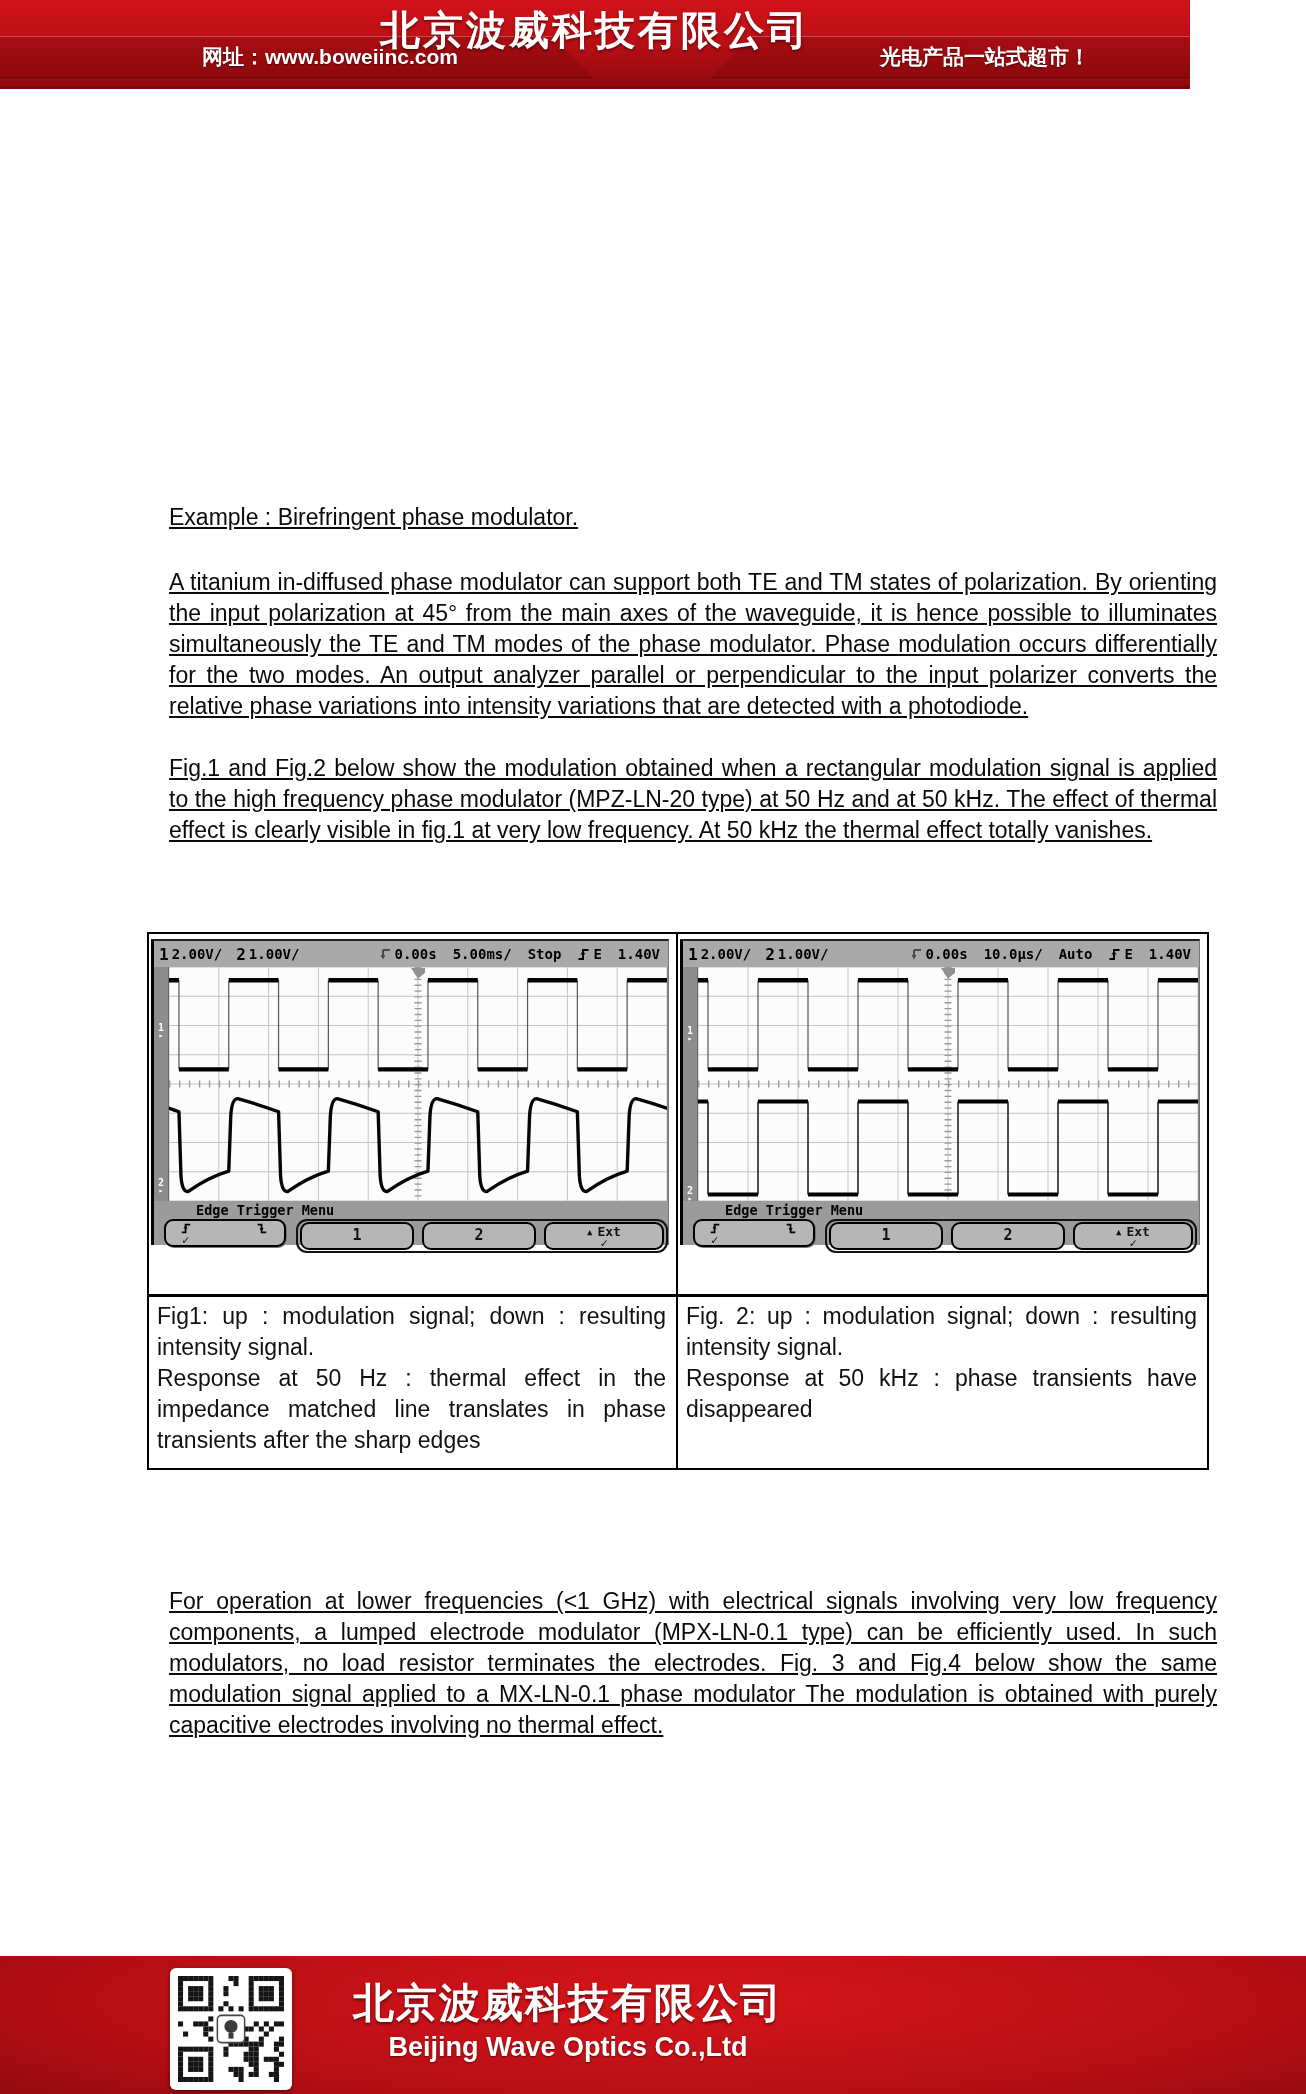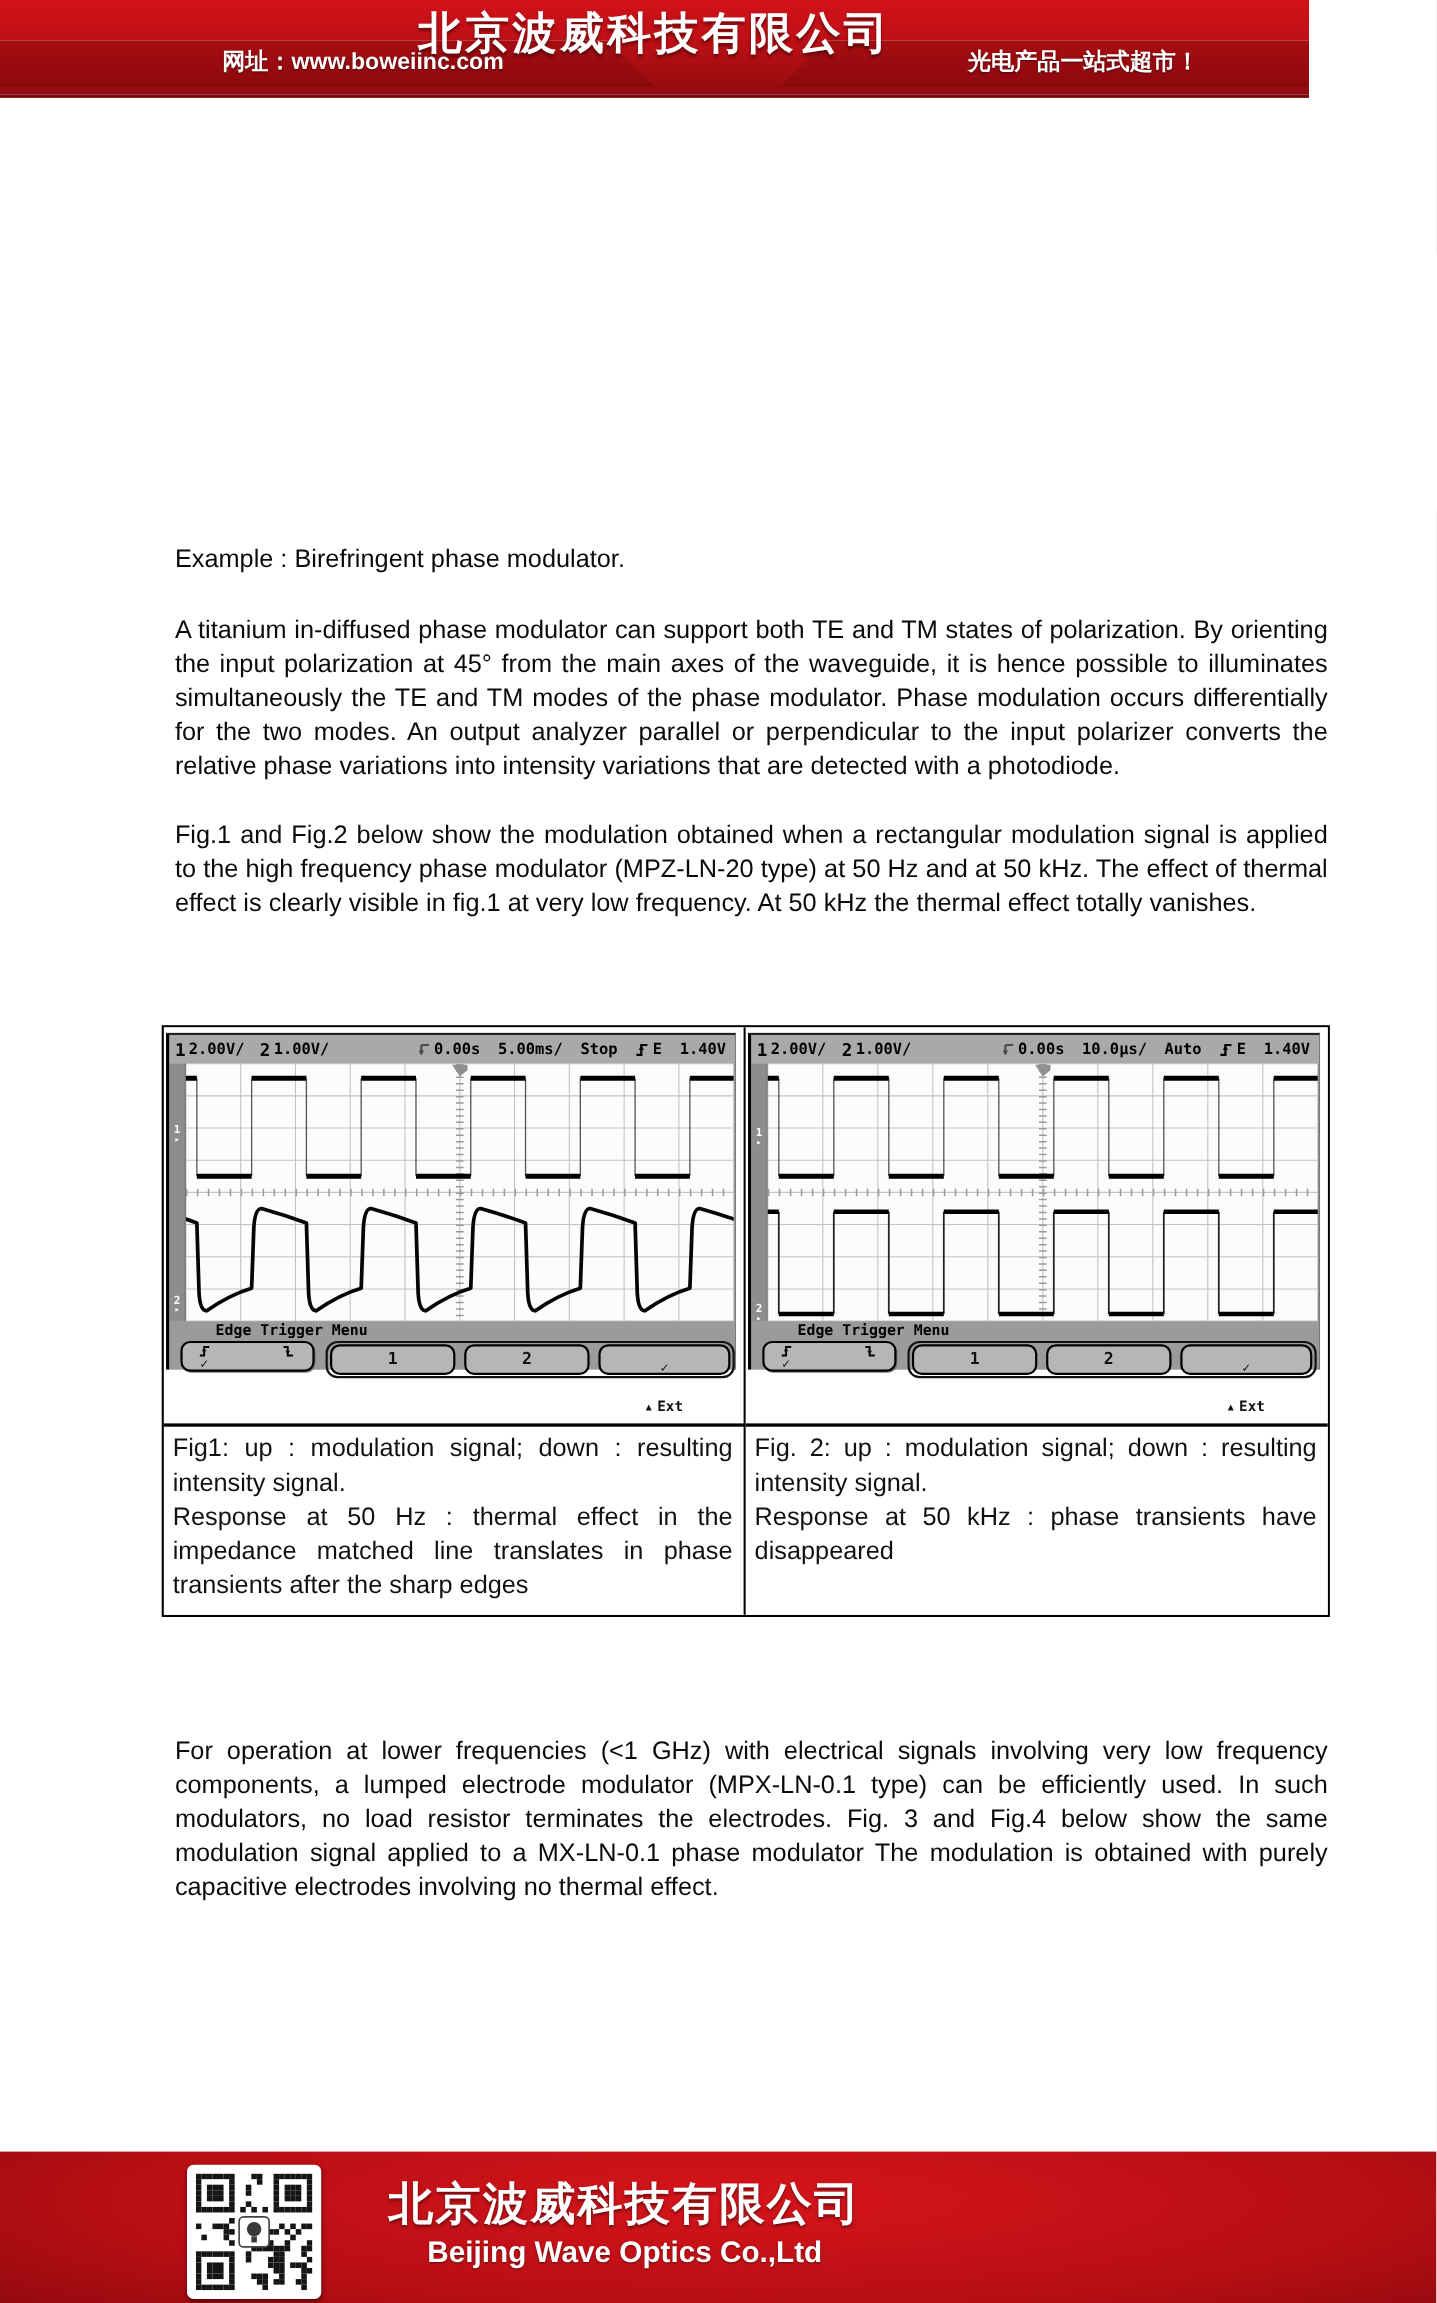--- a/index.html
+++ b/index.html
@@ -18,22 +18,22 @@
   .hdr-web{position:absolute;left:120px;top:36px;width:420px;height:42px;line-height:42px;
        color:#fff;font-weight:bold;font-size:21px;text-align:center;text-shadow:0 1px 2px rgba(0,0,0,.5);}
   .hdr-slogan{position:absolute;left:880px;top:36px;width:360px;height:42px;line-height:42px;
        color:#fff;font-weight:bold;font-size:21px;text-shadow:0 1px 2px rgba(0,0,0,.5);}
   .hdr-cn{position:absolute;left:0;right:0;top:3px;text-align:center;color:#fff;
        font-size:40px;font-weight:bold;letter-spacing:3px;text-shadow:0 2px 3px rgba(0,0,0,.45);}
   .hdr-en{position:absolute;left:0;right:0;top:49px;text-align:center;color:#fff;
        font-size:22px;font-weight:bold;text-shadow:0 1px 2px rgba(0,0,0,.45);}
 
   
-  .txt{position:absolute;left:155px;width:1048px;margin:4px;font-size:23px;line-height:31px;
-       text-align:justify;color:#0a0a0a;}
+  .txt{position:absolute;left:155px;width:1048px;margin:14px;font-size:23px;line-height:31px;
+       text-align:justify;color:#0a0a0a;text-decoration:underline;}
   .txt.first{text-align:left;}
 
   
   .figs{position:absolute;left:147px;top:932px;width:1058px;border:2px solid #000;
         display:grid;grid-template-columns:1fr 1fr;grid-template-rows:360px auto;background:#fff;}
   .cell{background:#fff;}
   .c-left{border-right:2px solid #000;}
   .cap{border-top:3px solid #000;padding:4px 10px 12px 8px;font-size:23px;line-height:31px;text-align:justify;}
   .scope-cell{padding:5px 7px 0 2px;}
 
@@ -68,21 +68,21 @@
   .skey{background:#b6b6b6;border:2px solid #000;border-radius:9px;height:24px;position:relative;
         box-shadow:1px 1px 0 #777;}
   .skey-edge{width:118px;}
   .skey-num{width:110px;text-align:center;font-size:15px;font-weight:bold;line-height:22px;}
   .skey-ext{width:116px;text-align:center;}
   .sgroup{display:flex;gap:8px;border:2px solid #111;border-radius:11px;padding:1px 2px;}
   .sgroup .skey{box-shadow:none;}
   .chk{position:absolute;bottom:-1px;font-size:12px;font-weight:bold;line-height:12px;}
   .chk-edge{left:16px;}
   .chk-ext{left:50%;transform:translateX(-50%);}
-  .ext-top{font-size:13px;font-weight:bold;line-height:13px;padding-top:1px;margin-top:48px;}
+  .ext-top{font-size:13px;font-weight:bold;line-height:13px;padding-top:1px;}
   .tri{font-size:9px;margin-right:5px;vertical-align:1px;}
   .eicons{display:flex;justify-content:space-between;padding:1px 16px 0 14px;}
 
   
   .ftr{position:absolute;left:0;top:1956px;width:1306px;height:138px;
        background:radial-gradient(ellipse 95% 150% at 52% 32%,#d6151b 0%,#b50e14 48%,#8a090e 78%,#6f0609 100%);}
   .qrbox{position:absolute;left:170px;top:12px;width:122px;height:122px;background:#fff;border-radius:6px;
          box-shadow:0 2px 5px rgba(0,0,0,.45);display:flex;align-items:center;justify-content:center;}
   .qrbox svg{width:106px;height:106px;}
   .f-cn{position:absolute;left:268px;top:20px;width:600px;text-align:center;color:#fff;font-size:41px;

